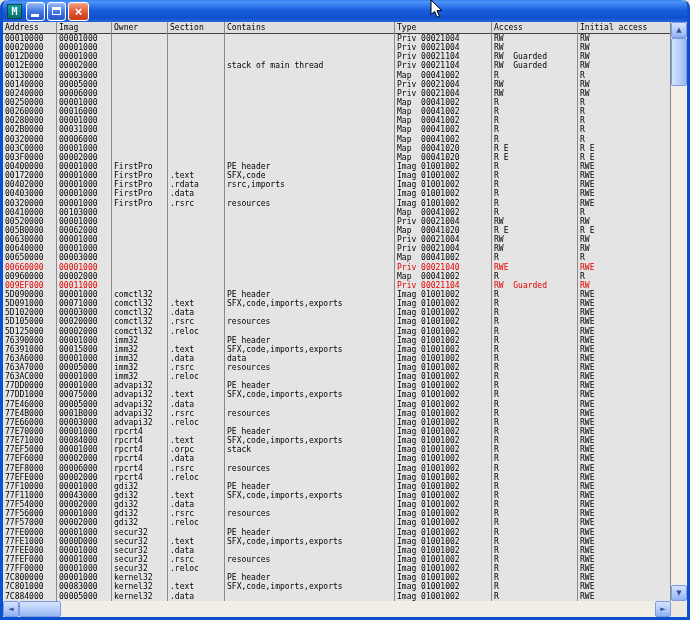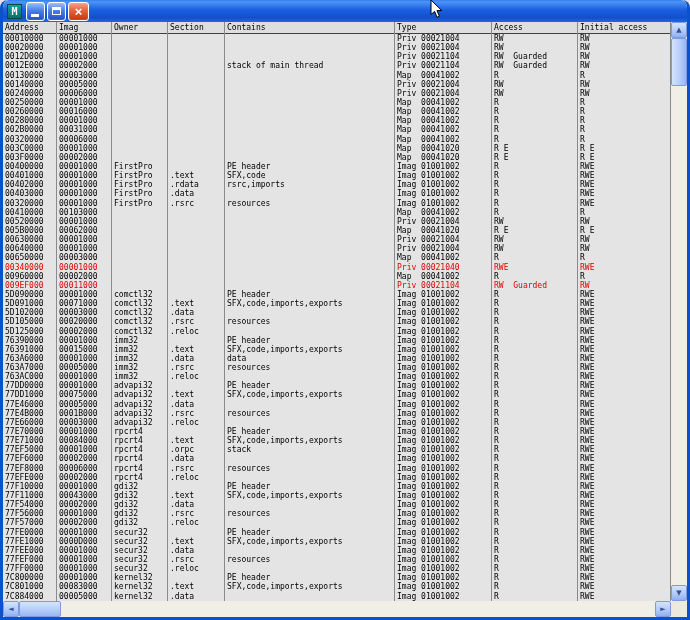--- a/index.html
+++ b/index.html
@@ -269,21 +269,21 @@
             <div class="cell col-address">00400000</div>
             <div class="cell col-size">00001000</div>
             <div class="cell col-owner">FirstPro</div>
             <div class="cell col-section"></div>
             <div class="cell col-contains">PE header</div>
             <div class="cell col-type">Imag 01001002</div>
             <div class="cell col-access">R</div>
             <div class="cell col-initial">RWE</div>
           </div>
           <div class="row">
-            <div class="cell col-address">00401000</div>
+            <div class="cell col-address">00172000</div>
             <div class="cell col-size">00001000</div>
             <div class="cell col-owner">FirstPro</div>
             <div class="cell col-section">.text</div>
             <div class="cell col-contains">SFX,code</div>
             <div class="cell col-type">Imag 01001002</div>
             <div class="cell col-access">R</div>
             <div class="cell col-initial">RWE</div>
           </div>
           <div class="row">
             <div class="cell col-address">00402000</div>
@@ -369,21 +369,21 @@
             <div class="cell col-address">00650000</div>
             <div class="cell col-size">00003000</div>
             <div class="cell col-owner"></div>
             <div class="cell col-section"></div>
             <div class="cell col-contains"></div>
             <div class="cell col-type">Map  00041002</div>
             <div class="cell col-access">R</div>
             <div class="cell col-initial">R</div>
           </div>
           <div class="row red">
-            <div class="cell col-address">00340000</div>
+            <div class="cell col-address">00660000</div>
             <div class="cell col-size">00001000</div>
             <div class="cell col-owner"></div>
             <div class="cell col-section"></div>
             <div class="cell col-contains"></div>
             <div class="cell col-type">Priv 00021040</div>
             <div class="cell col-access">RWE</div>
             <div class="cell col-initial">RWE</div>
           </div>
           <div class="row">
             <div class="cell col-address">00960000</div>

